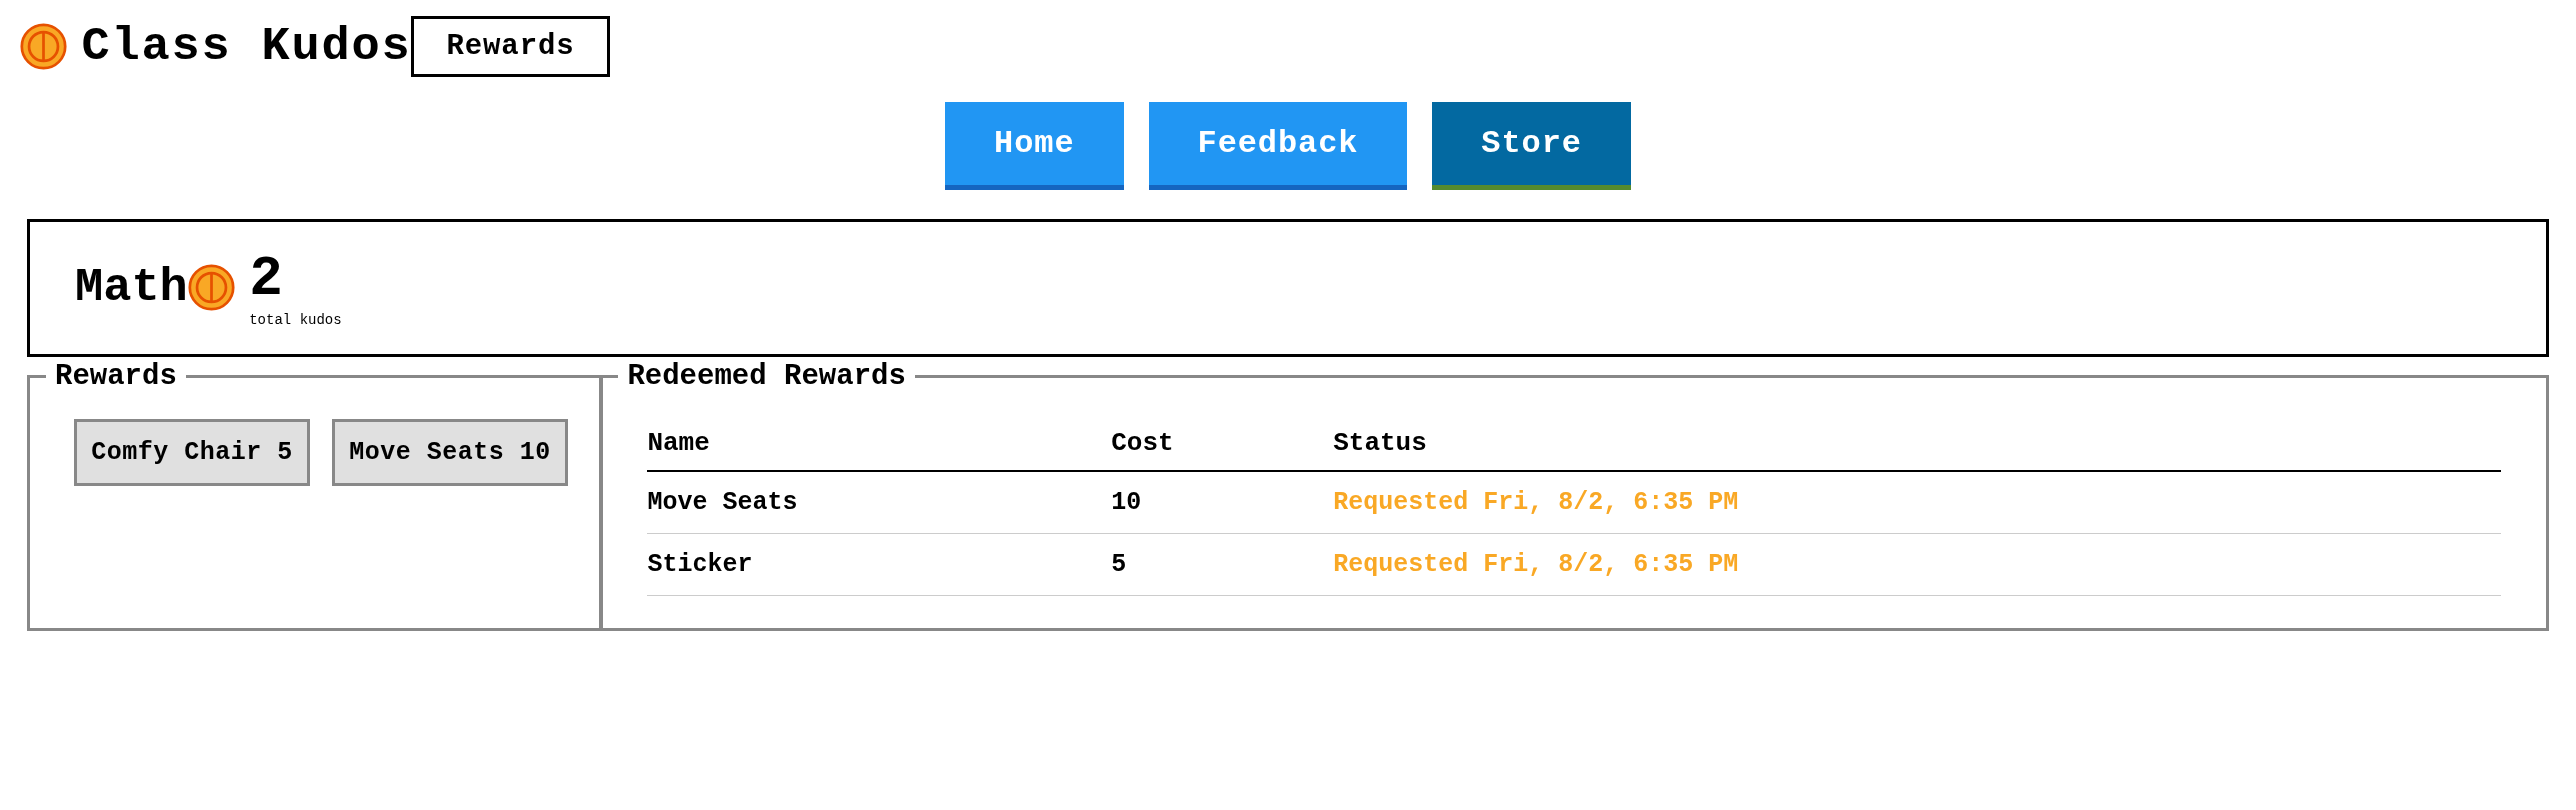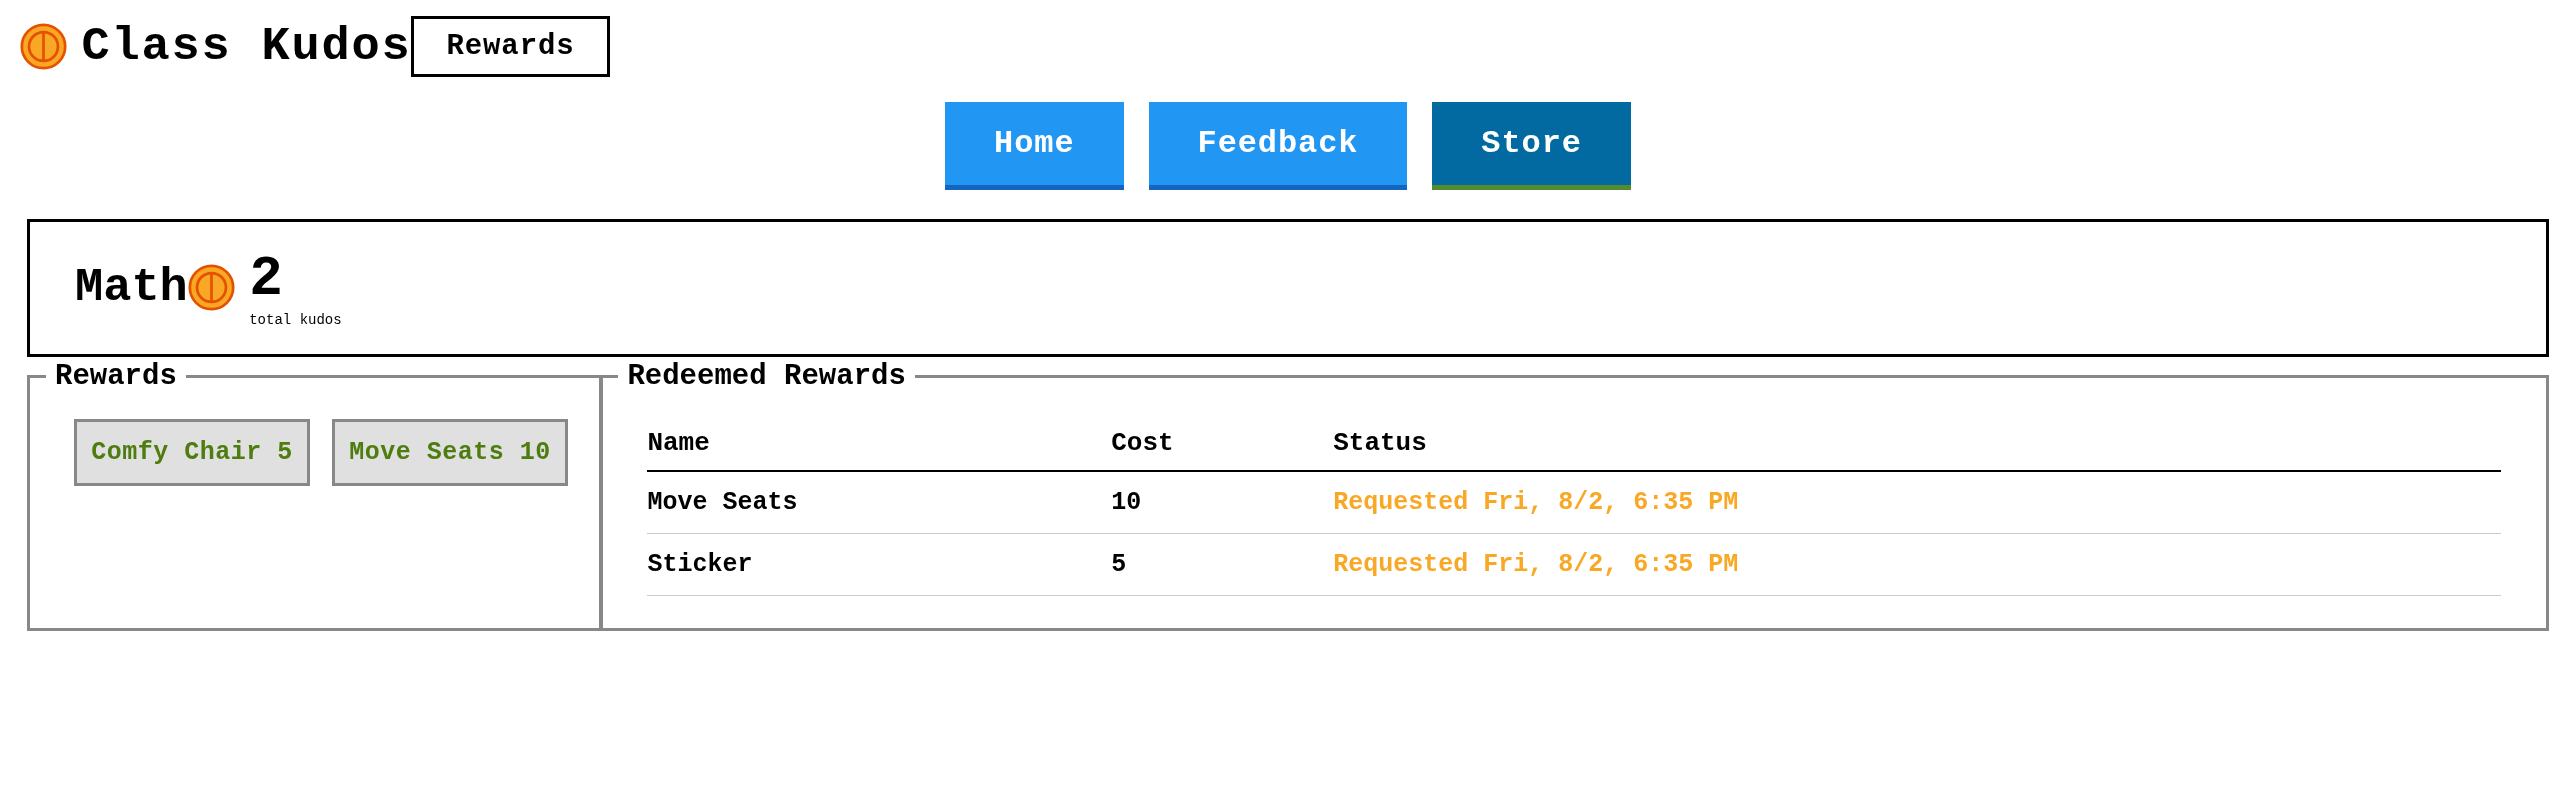--- a/index.html
+++ b/index.html
@@ -155,21 +155,21 @@
     }
 
     .reward-btn {
       font-family: 'Courier New', Courier, monospace;
       font-size: 25px;
       font-weight: bold;
       padding: 16px 9px;
       border: 3.6px solid #888;
       background: #e0e0e0;
       cursor: pointer;
-      color: #4d7c0f;
+      color: #000000;
       letter-spacing: 0.5px;
     }
 
     .reward-btn-new-pencil {
       border: 3.6px solid #4caf50;
       background: #ffffff;
       color: #4caf50;
     }
 
     

